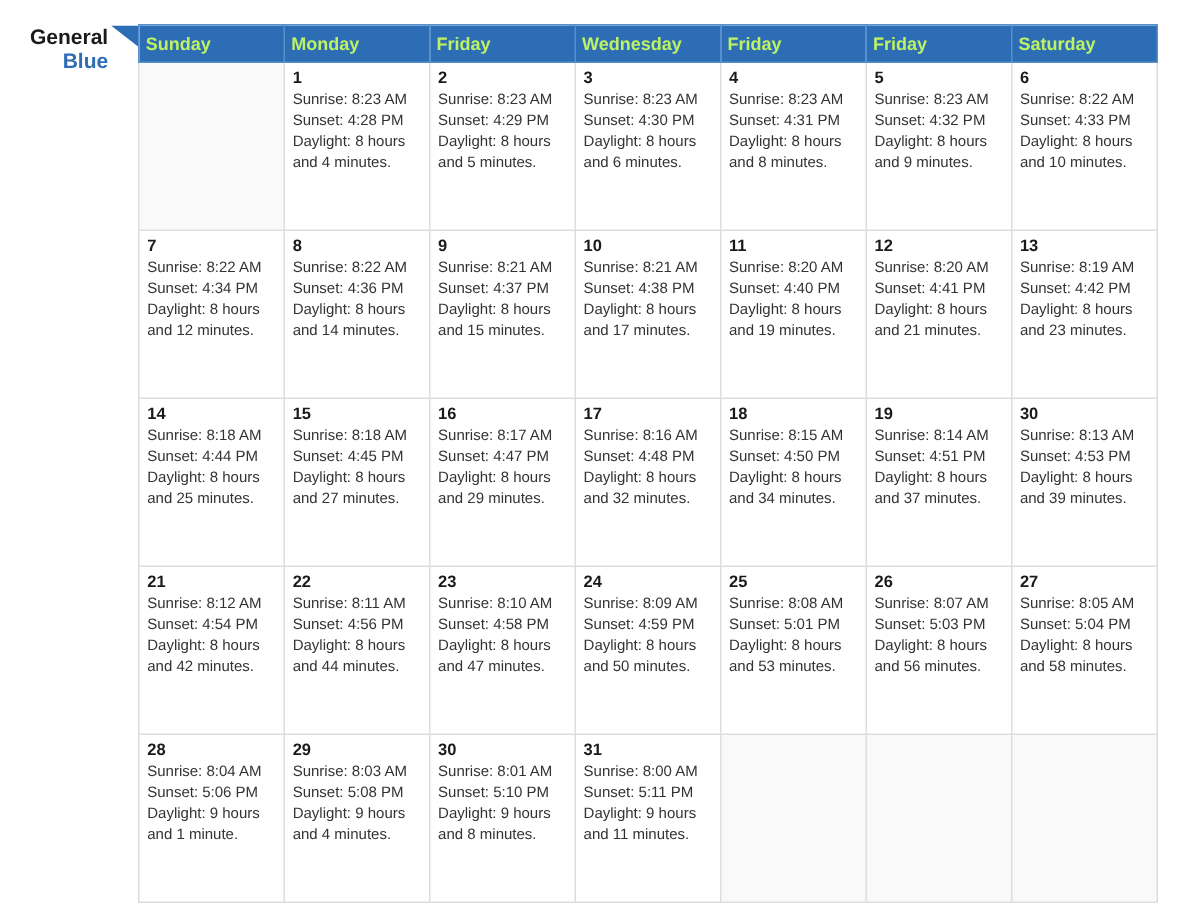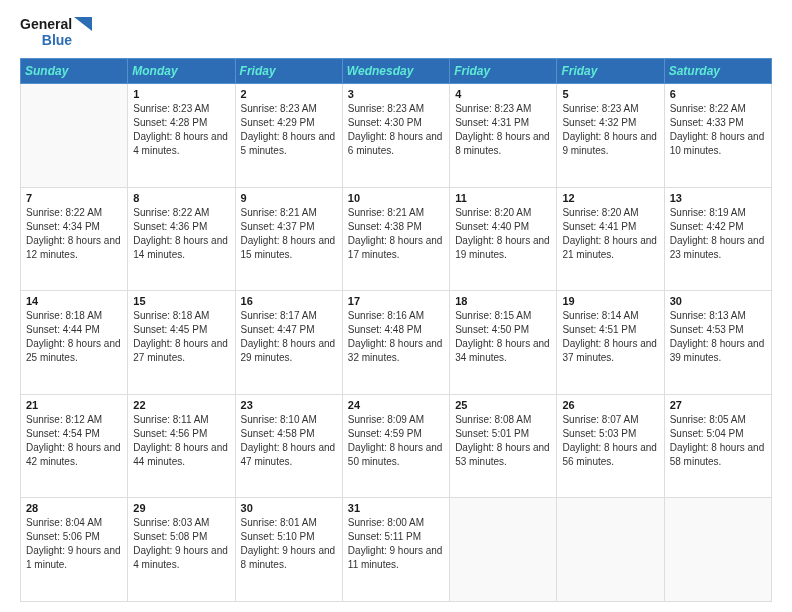--- a/index.html
+++ b/index.html
@@ -8,21 +8,21 @@
       height: 612px;
       font-family: Arial, sans-serif;
       background: #fff;
       overflow: hidden;
     }
     .page {
       width: 792px;
       height: 612px;
       padding: 16px 20px 10px 20px;
       display: flex;
-      flex-direction: column;
+      flex-direction: row;
     }
     .header {
       display: flex;
       justify-content: space-between;
       align-items: flex-start;
       margin-bottom: 10px;
     }
     .logo {
       display: flex;
       align-items: center;
@@ -42,27 +42,26 @@
     }
     .calendar {
       flex: 1;
       border: 1px solid #ccc;
       border-collapse: collapse;
       width: 100%;
       table-layout: fixed;
     }
     .calendar th {
       background: #2d6db5;
-      color: #5eead4;
+      color: #bef264;
       font-size: 12px;
       font-weight: bold;
       padding: 5px 4px;
       text-align: left;
       border: 1px solid #5590cc;
-      font-style: italic;
     }
     .calendar td {
       vertical-align: top;
       padding: 4px 5px;
       font-size: 9.5px;
       color: #222;
       border: 1px solid #ddd;
       height: 88px;
       width: calc(100% / 7);
     }

